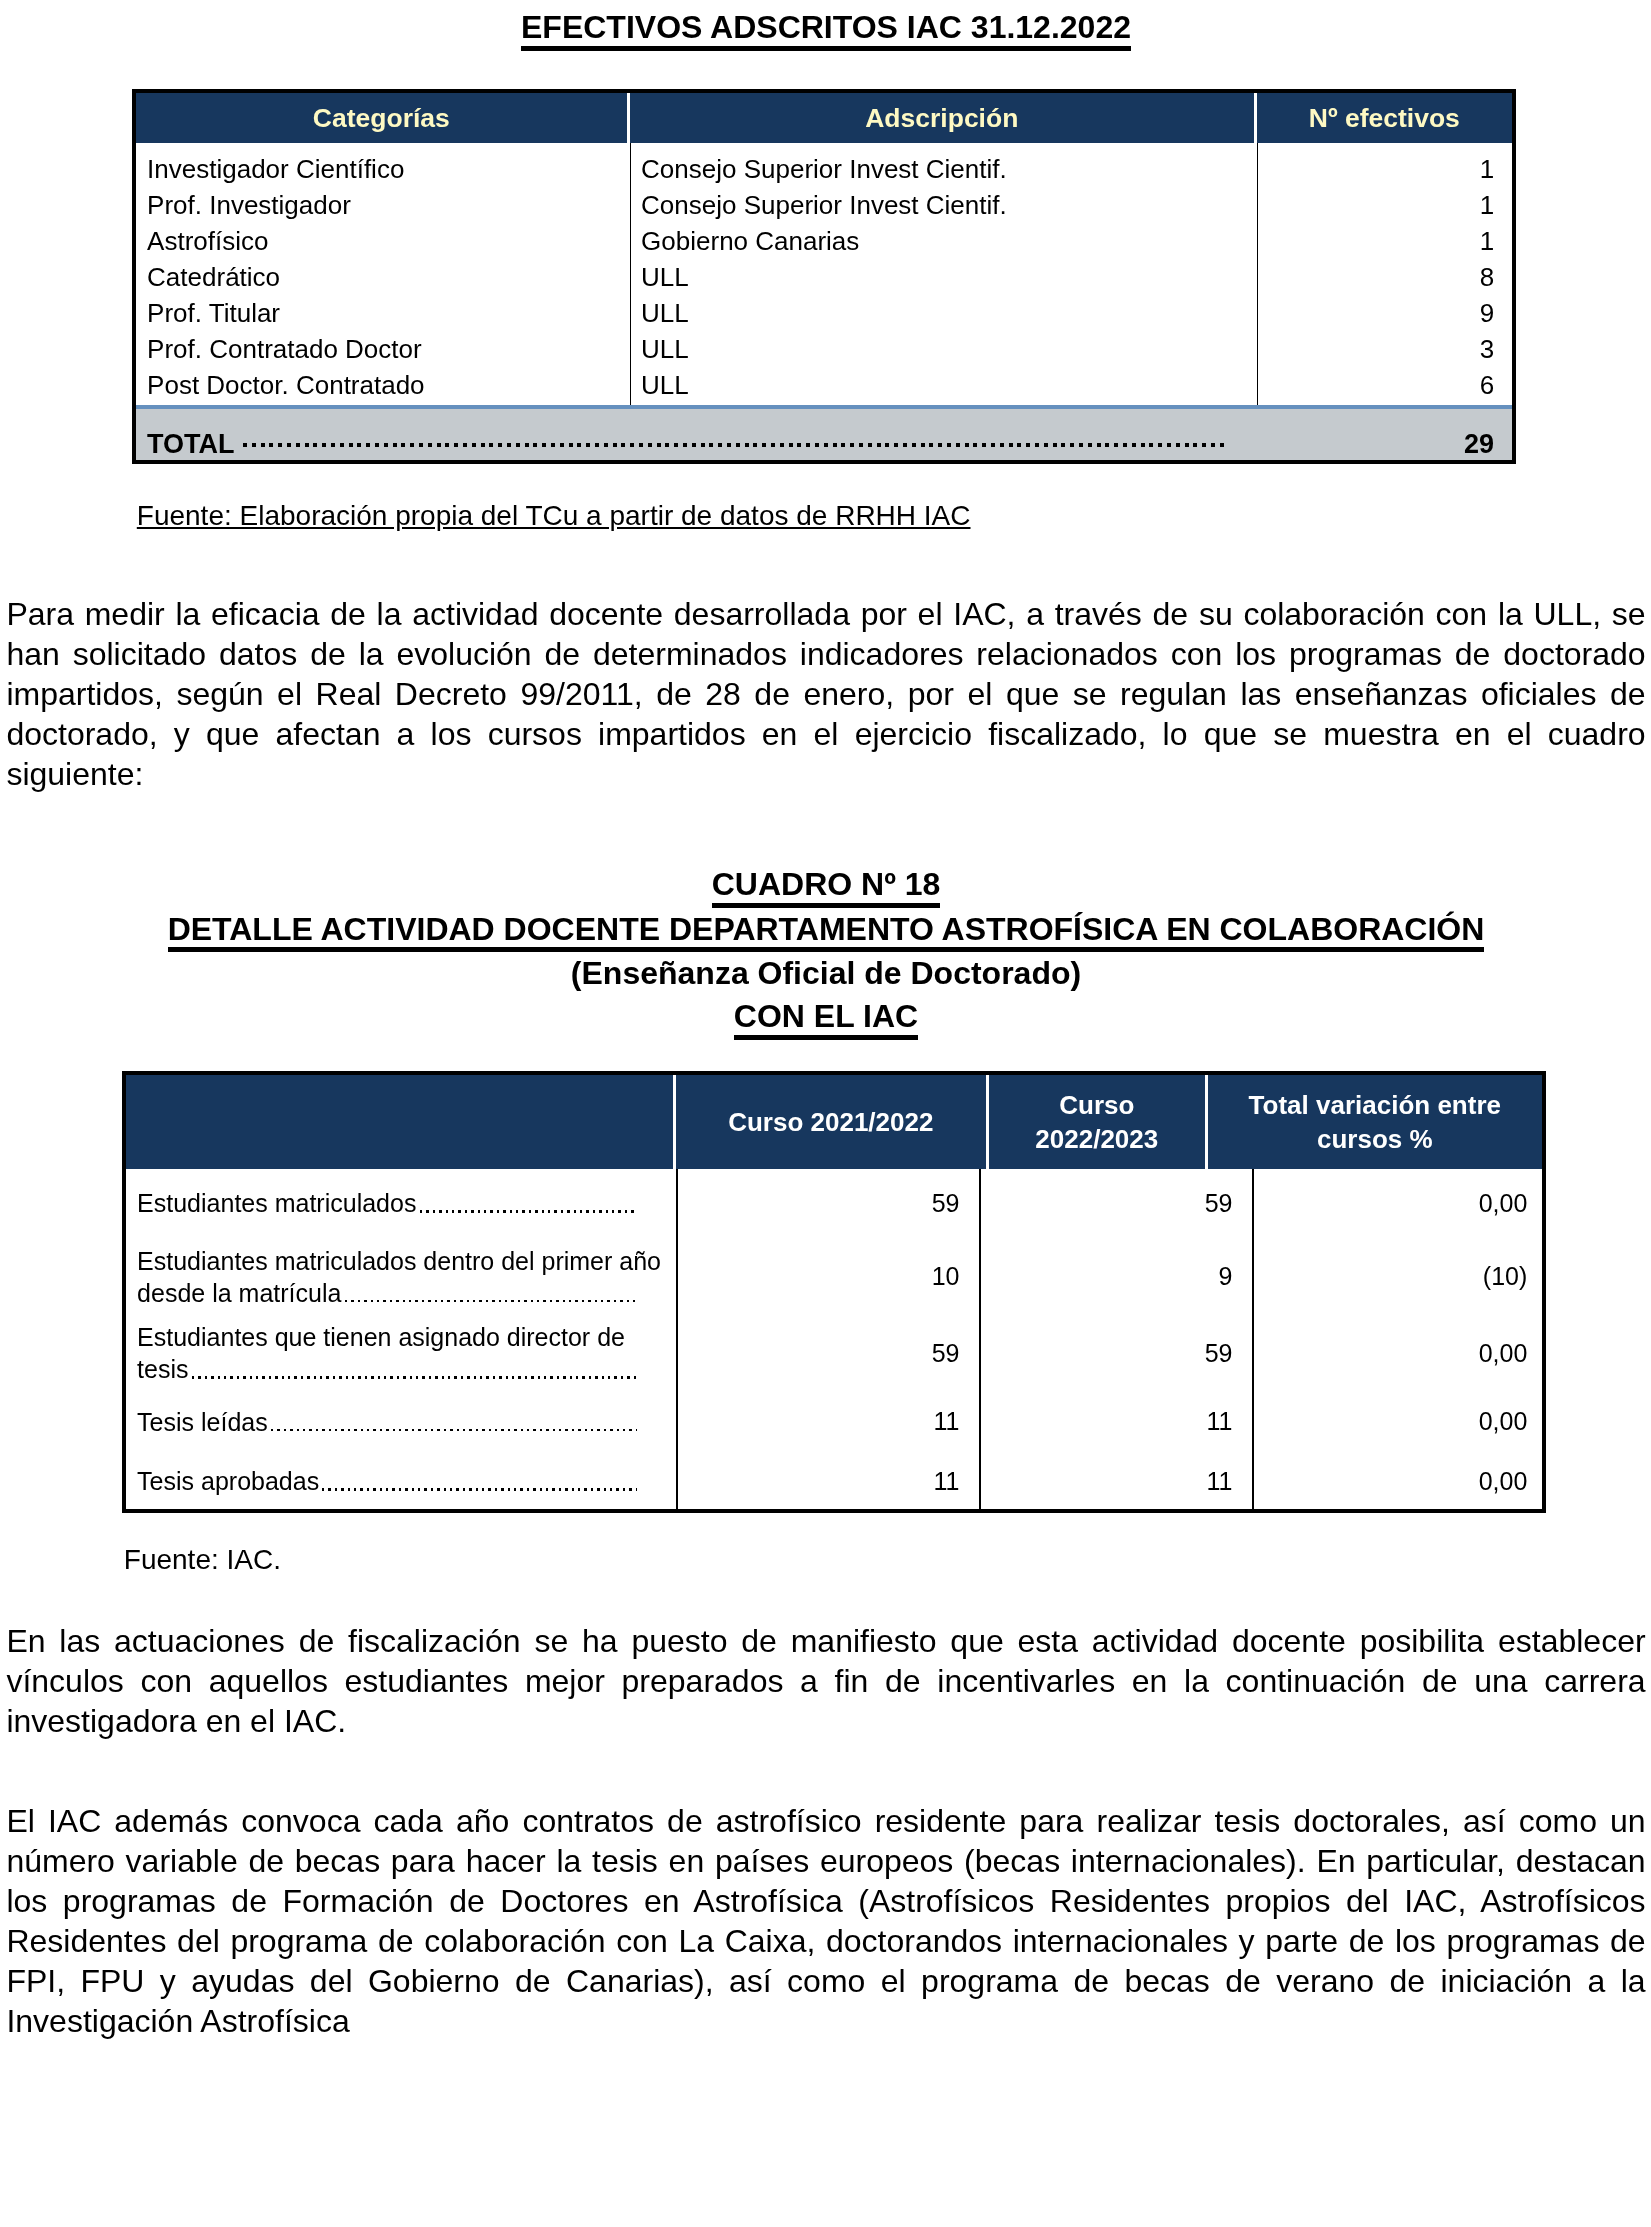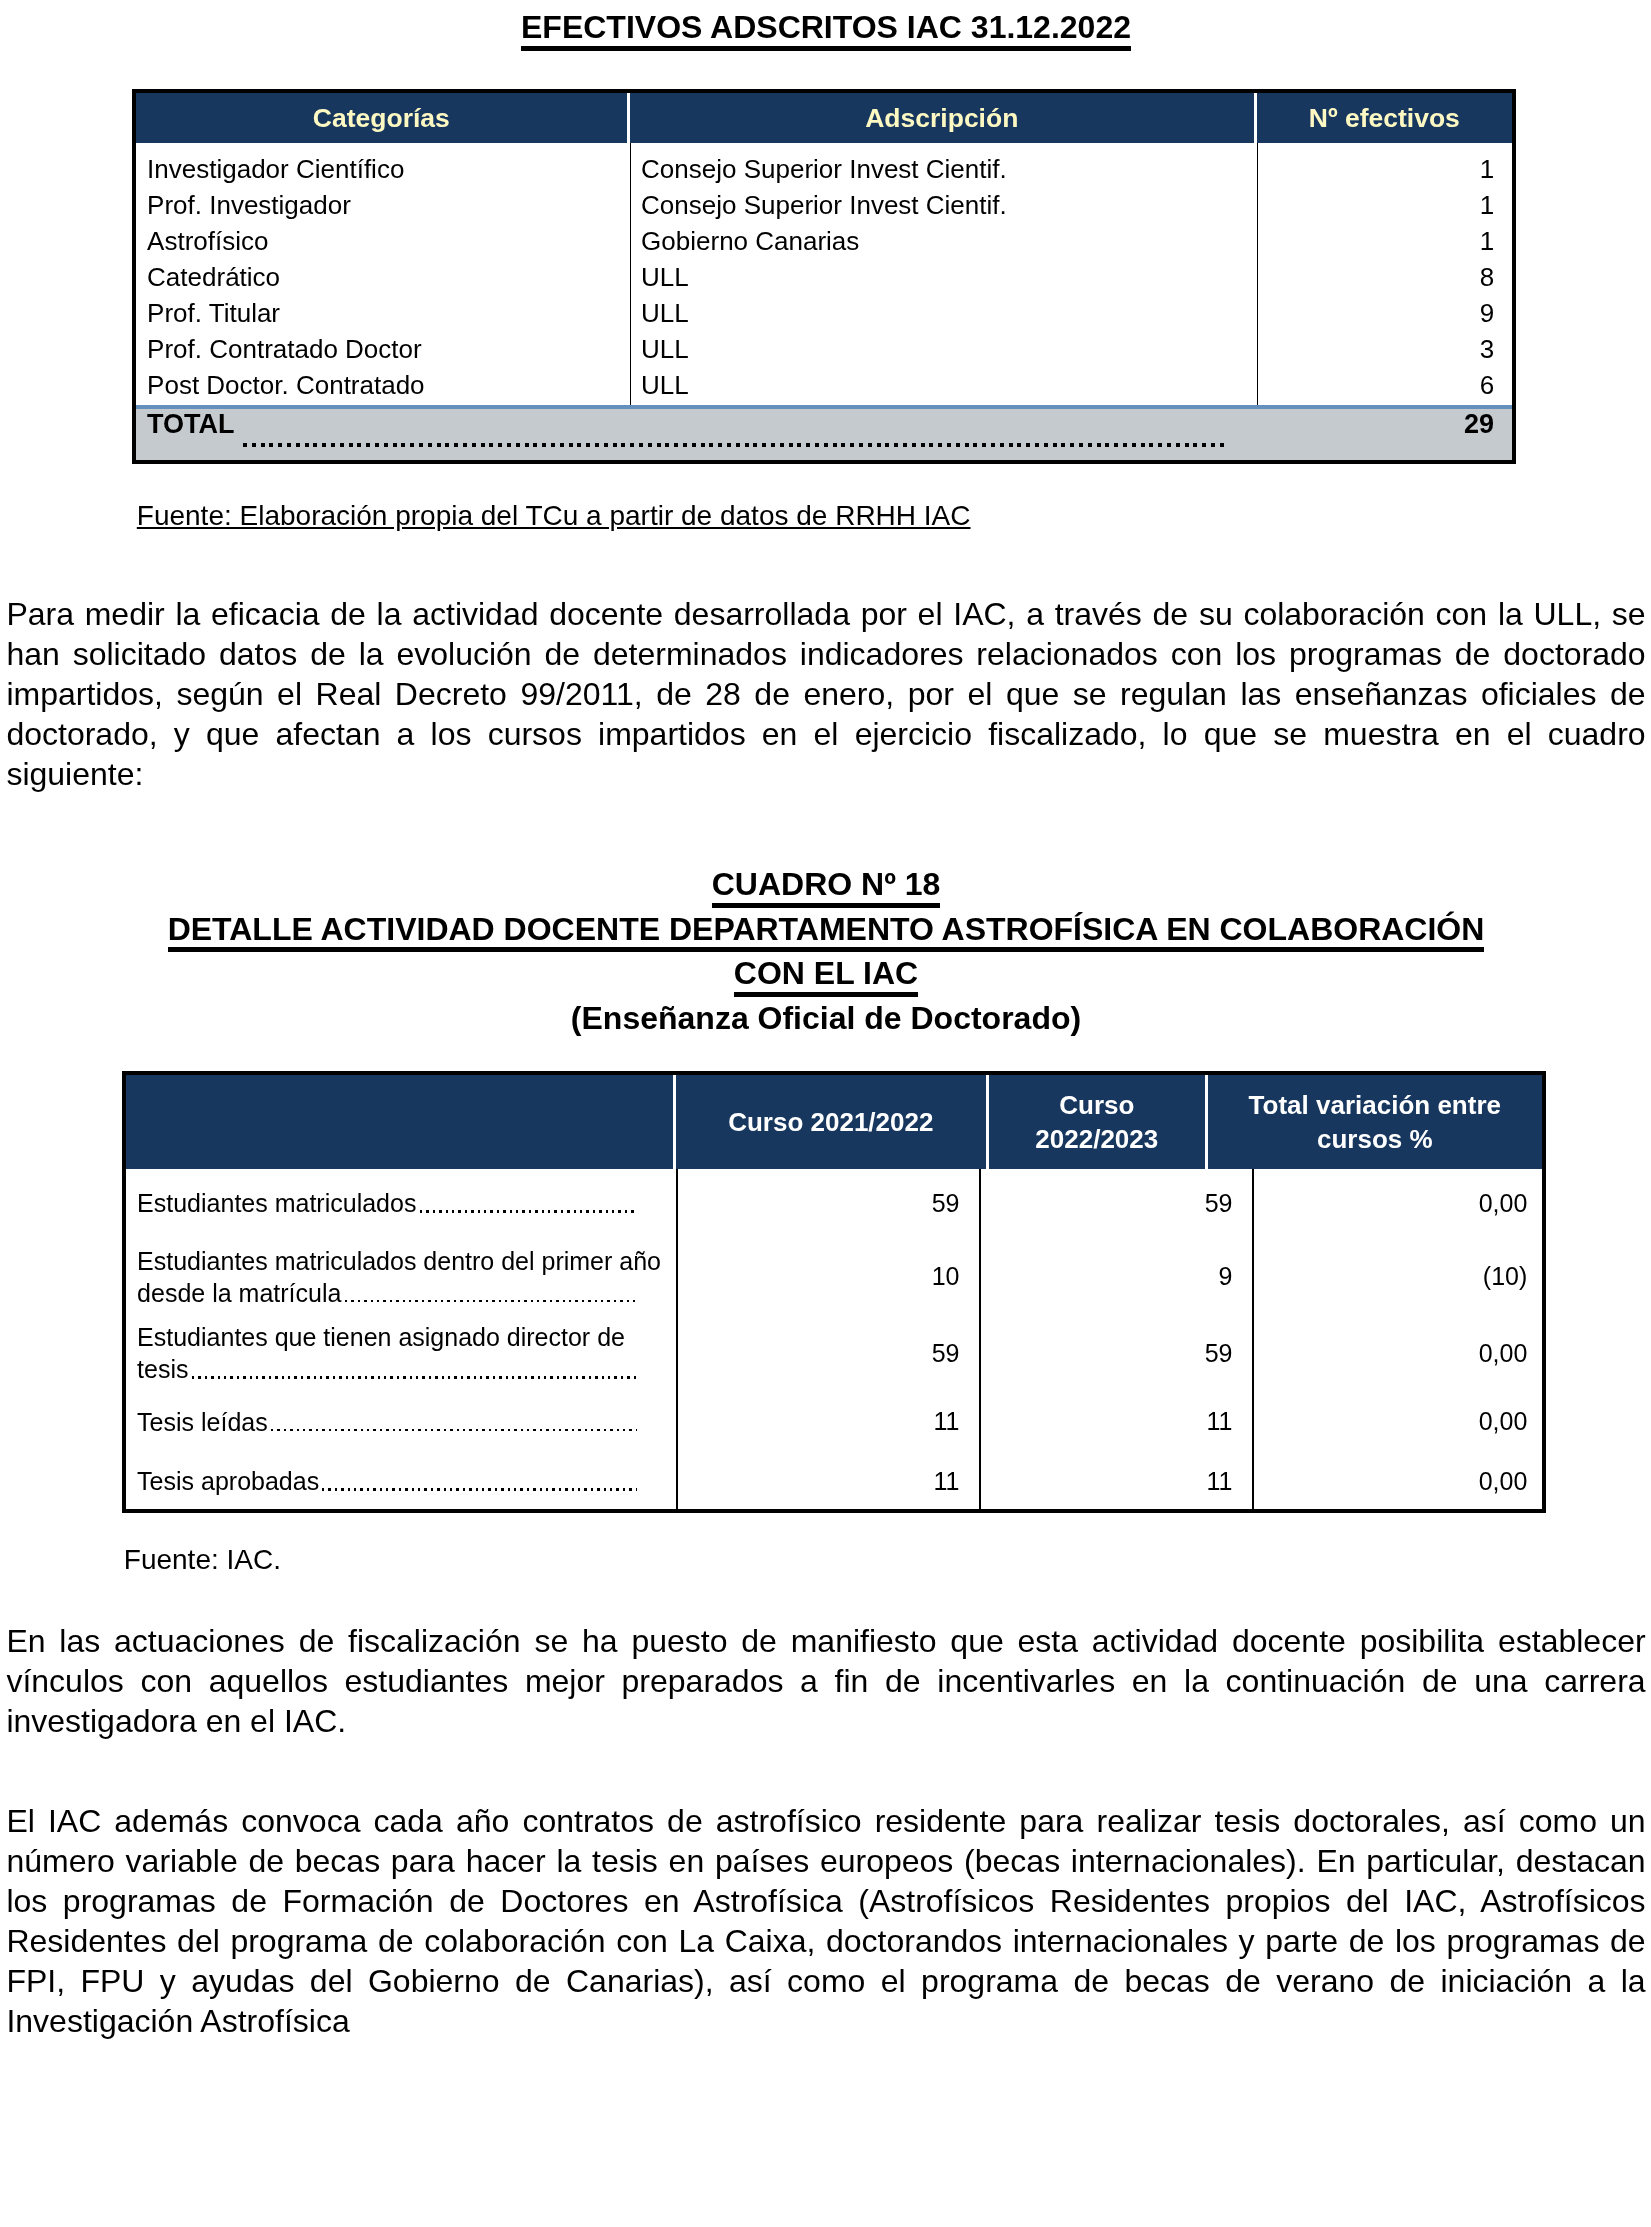--- a/index.html
+++ b/index.html
@@ -22,21 +22,21 @@
   .t17-head .hc1 { width:494px; border-right:3.2px solid #fff; }
   .t17-head .hc2 { width:627px; border-right:3.2px solid #fff; }
   .t17-head .hc3 { flex:1; }
   .t17-body { position:relative; padding:8px 0 1.6px 0; font-size:26px; }
   .t17-body::before { content:""; position:absolute; left:494px; top:0; bottom:0; width:1.6px; background:#000; }
   .t17-body::after  { content:""; position:absolute; left:1121px; top:0; bottom:0; width:1.6px; background:#000; }
   .t17-row { display:flex; height:36px; align-items:center; }
   .t17-row .c1 { box-sizing:border-box; width:494px; padding-left:11.3px; }
   .t17-row .c2 { box-sizing:border-box; width:627px; padding-left:11.3px; }
   .t17-row .c3 { box-sizing:border-box; flex:1; text-align:right; padding-right:17.7px; }
-  .t17-total { display:flex; align-items:flex-start; background:var(--total-gray); border-top:4.8px solid var(--total-blue); height:51px; font-weight:bold; font-size:27px; }
+  .t17-total { display:flex; align-items:flex-end; background:var(--total-gray); border-top:4.8px solid var(--total-blue); height:51px; font-weight:bold; font-size:27px; }
   .t17-total .tlabel { padding-left:11.3px; }
   .t17-total .leader { flex:1; height:4px; align-self:flex-end; margin:0 44px 13px 8px;
     background:repeating-linear-gradient(to right,#000 0 4px,transparent 4px 8.8px); }
   .t17-total .tvalue { box-sizing:border-box; width:241px; text-align:right; padding-right:17.7px; }
 
   .fuente { font-size:28px; line-height:35px; }
   .fuente17 { margin:34px 0 0 132px;text-decoration:underline; }
   .fuente18 { margin:29px 0 0 119px; }
 
   
@@ -128,22 +128,22 @@
     </div>
   </div>
 
   <div class="fuente fuente17">Fuente: Elaboración propia del TCu a partir de datos de RRHH IAC</div>
 
   <p class="para p1">Para medir la eficacia de la actividad docente desarrollada por el IAC, a través de su colaboración con la ULL, se han solicitado datos de la evolución de determinados indicadores relacionados con los programas de doctorado impartidos, según el Real Decreto 99/2011, de 28 de enero, por el que se regulan las enseñanzas oficiales de doctorado, y que afectan a los cursos impartidos en el ejercicio fiscalizado, lo que se muestra en el cuadro siguiente:</p>
 
   <div class="tbl-title t18-titles">
     <div class="line"><span class="u">CUADRO Nº 18</span></div>
     <div class="line"><span class="u">DETALLE ACTIVIDAD DOCENTE DEPARTAMENTO ASTROFÍSICA EN COLABORACIÓN</span></div>
+    <div class="line"><span>(Enseñanza Oficial de Doctorado)</span></div>
     <div class="line"><span class="u">CON EL IAC</span></div>
-    <div class="line"><span>(Enseñanza Oficial de Doctorado)</span></div>
   </div>
 
   <div class="t18">
     <div class="t18-head">
       <div class="hc hc1"></div>
       <div class="hc hc2">Curso 2021/2022</div>
       <div class="hc hc3">Curso 2022/2023</div>
       <div class="hc hc4">Total variación entre cursos %</div>
     </div>
     <div class="t18-body">

